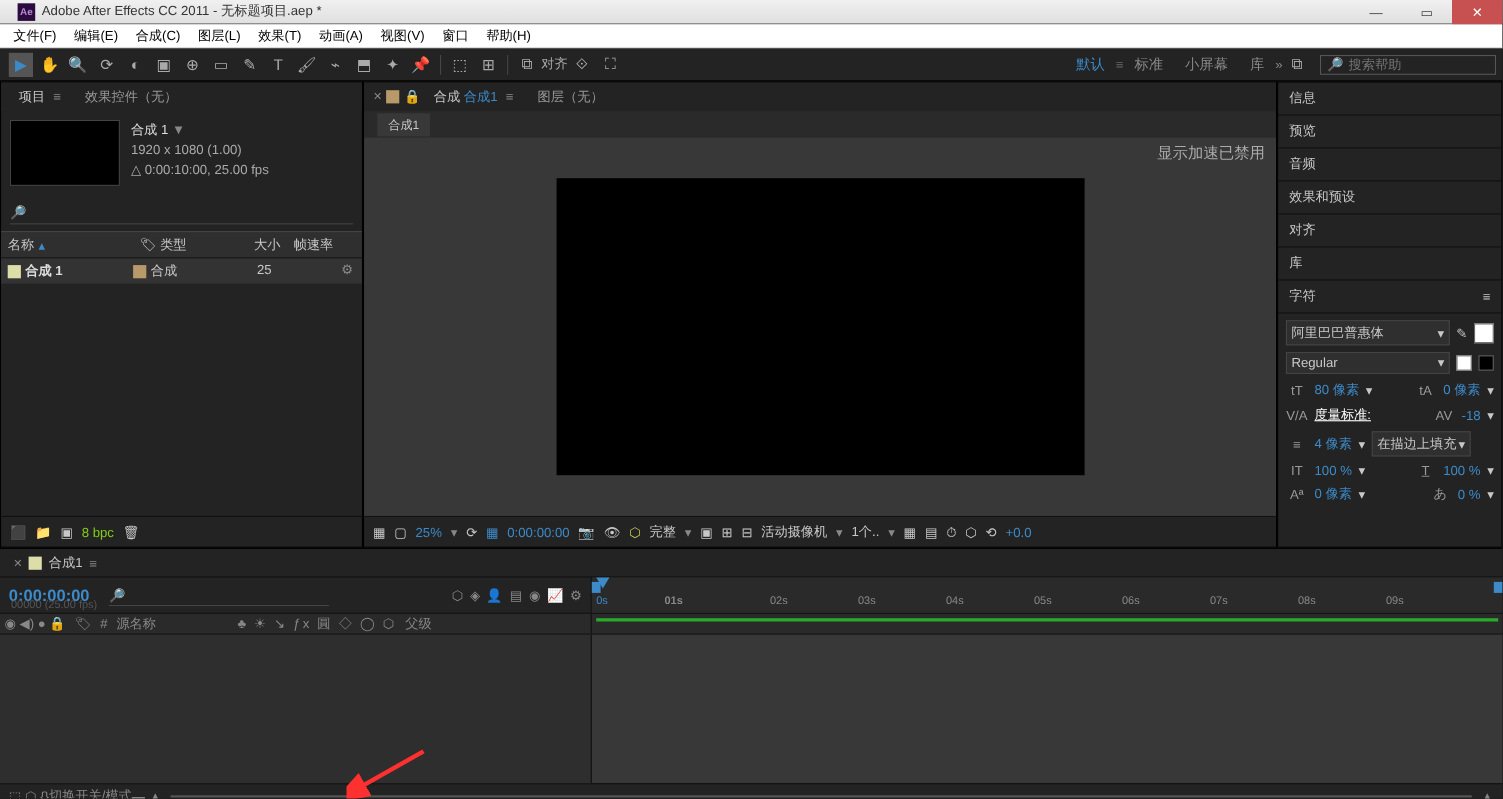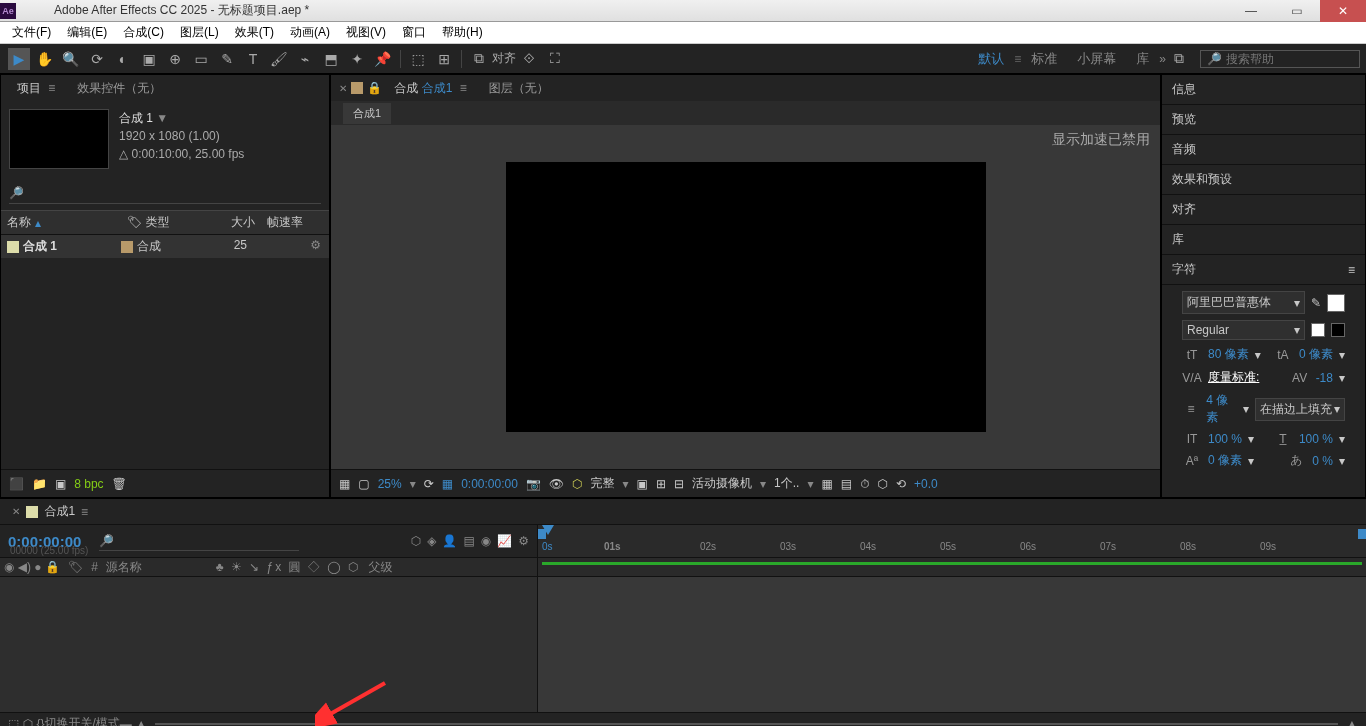--- a/index.html
+++ b/index.html
@@ -1,19 +1,19 @@
 <!DOCTYPE html>
 <html><head>
 <meta charset="utf-8">
 <style>
 * { margin: 0; padding: 0; box-sizing: border-box; font-family: "Microsoft YaHei", Arial, sans-serif; font-size: 12px; }
 body { background: #1e1e1e; color: #c8c8c8; width: 1366px; height: 726px; overflow: hidden; user-select: none; }
 
 
-.titlebar { height: 22px; background: linear-gradient(#f0f0f0, #e0e0e0); display: flex; align-items: center; padding-left: 0; border-bottom: 1px solid #999; gap: 32px; }
+.titlebar { height: 22px; background: linear-gradient(#f0f0f0, #e0e0e0); display: flex; align-items: center; padding-left: 16px; border-bottom: 1px solid #999; }
 .titlebar .icon-ae { width: 16px; height: 16px; background: #2a0a3f; color: #b48ad0; font-size: 9px; font-weight: bold; display: flex; align-items: center; justify-content: center; margin-right: 6px; }
 .titlebar .title { color: #333; font-size: 12px; }
 .titlebar .win-btns { margin-left: auto; display: flex; }
 .titlebar .win-btn { width: 46px; height: 22px; display: flex; align-items: center; justify-content: center; color: #444; }
 .titlebar .win-btn.close { background: #c75050; color: #fff; }
 
 
 .menubar { height: 22px; background: #fff; border-bottom: 1px solid #ccc; display: flex; align-items: flex-end; padding: 0 4px; }
 .menubar .menu-item { padding: 2px 8px; color: #000; font-size: 12px; }
 
@@ -65,21 +65,21 @@
 .comp-view { flex: 1; background: #383838; position: relative; display: flex; align-items: center; justify-content: center; }
 .comp-view .accel { position: absolute; top: 6px; right: 10px; color: #aaa; font-size: 14px; }
 .comp-canvas { width: 480px; height: 270px; background: #000; }
 .comp-footer { height: 28px; display: flex; align-items: center; gap: 8px; padding: 0 8px; border-top: 1px solid #111; font-size: 11px; }
 .comp-footer .val { color: #3d8ac8; }
 
 
 .right { width: 205px; display: flex; flex-direction: column; }
 .right .rp { border-bottom: 1px solid #111; padding: 6px 10px; font-size: 12px; }
 .right .rp-title { display: flex; justify-content: space-between; align-items: center; }
-.char-panel { padding: 6px 20px; display: flex; flex-direction: column; gap: 6px; }
+.char-panel { padding: 6px 7px; display: flex; flex-direction: column; gap: 6px; }
 .char-row { display: flex; align-items: center; gap: 6px; font-size: 11px; }
 .char-row .sel { background: #2f2f2f; border: 1px solid #444; padding: 2px 4px; flex: 1; display: flex; justify-content: space-between; align-items: center; }
 .char-row .sel.sm { flex: none; width: 90px; }
 .char-row .val { color: #3d8ac8; }
 .char-row .swatch { width: 18px; height: 18px; border: 1px solid #666; }
 .char-row .swatch.w { background: #fff; }
 .char-row .swatch.k { background: #000; }
 .char-row .icon-cell { width: 20px; text-align: center; color: #999; }
 
 
@@ -110,21 +110,21 @@
 .tl-footer .sw { margin: 0 auto; }
 
 
 .red-arrow { position: absolute; left: 315px; top: 100px; pointer-events: none; }
 </style>
 </head>
 <body>
 
 <div class="titlebar">
   <div class="icon-ae">Ae</div>
-  <div class="title">Adobe After Effects CC 2025 - 无标题项目.aep *</div>
+  <div class="title">Adobe After Effects CC 2011 - 无标题项目.aep *</div>
   <div class="win-btns">
     <div class="win-btn">—</div>
     <div class="win-btn">▭</div>
     <div class="win-btn close">✕</div>
   </div>
 </div>
 
 <div class="menubar">
   <div class="menu-item">文件(F)</div>
   <div class="menu-item">编辑(E)</div>

